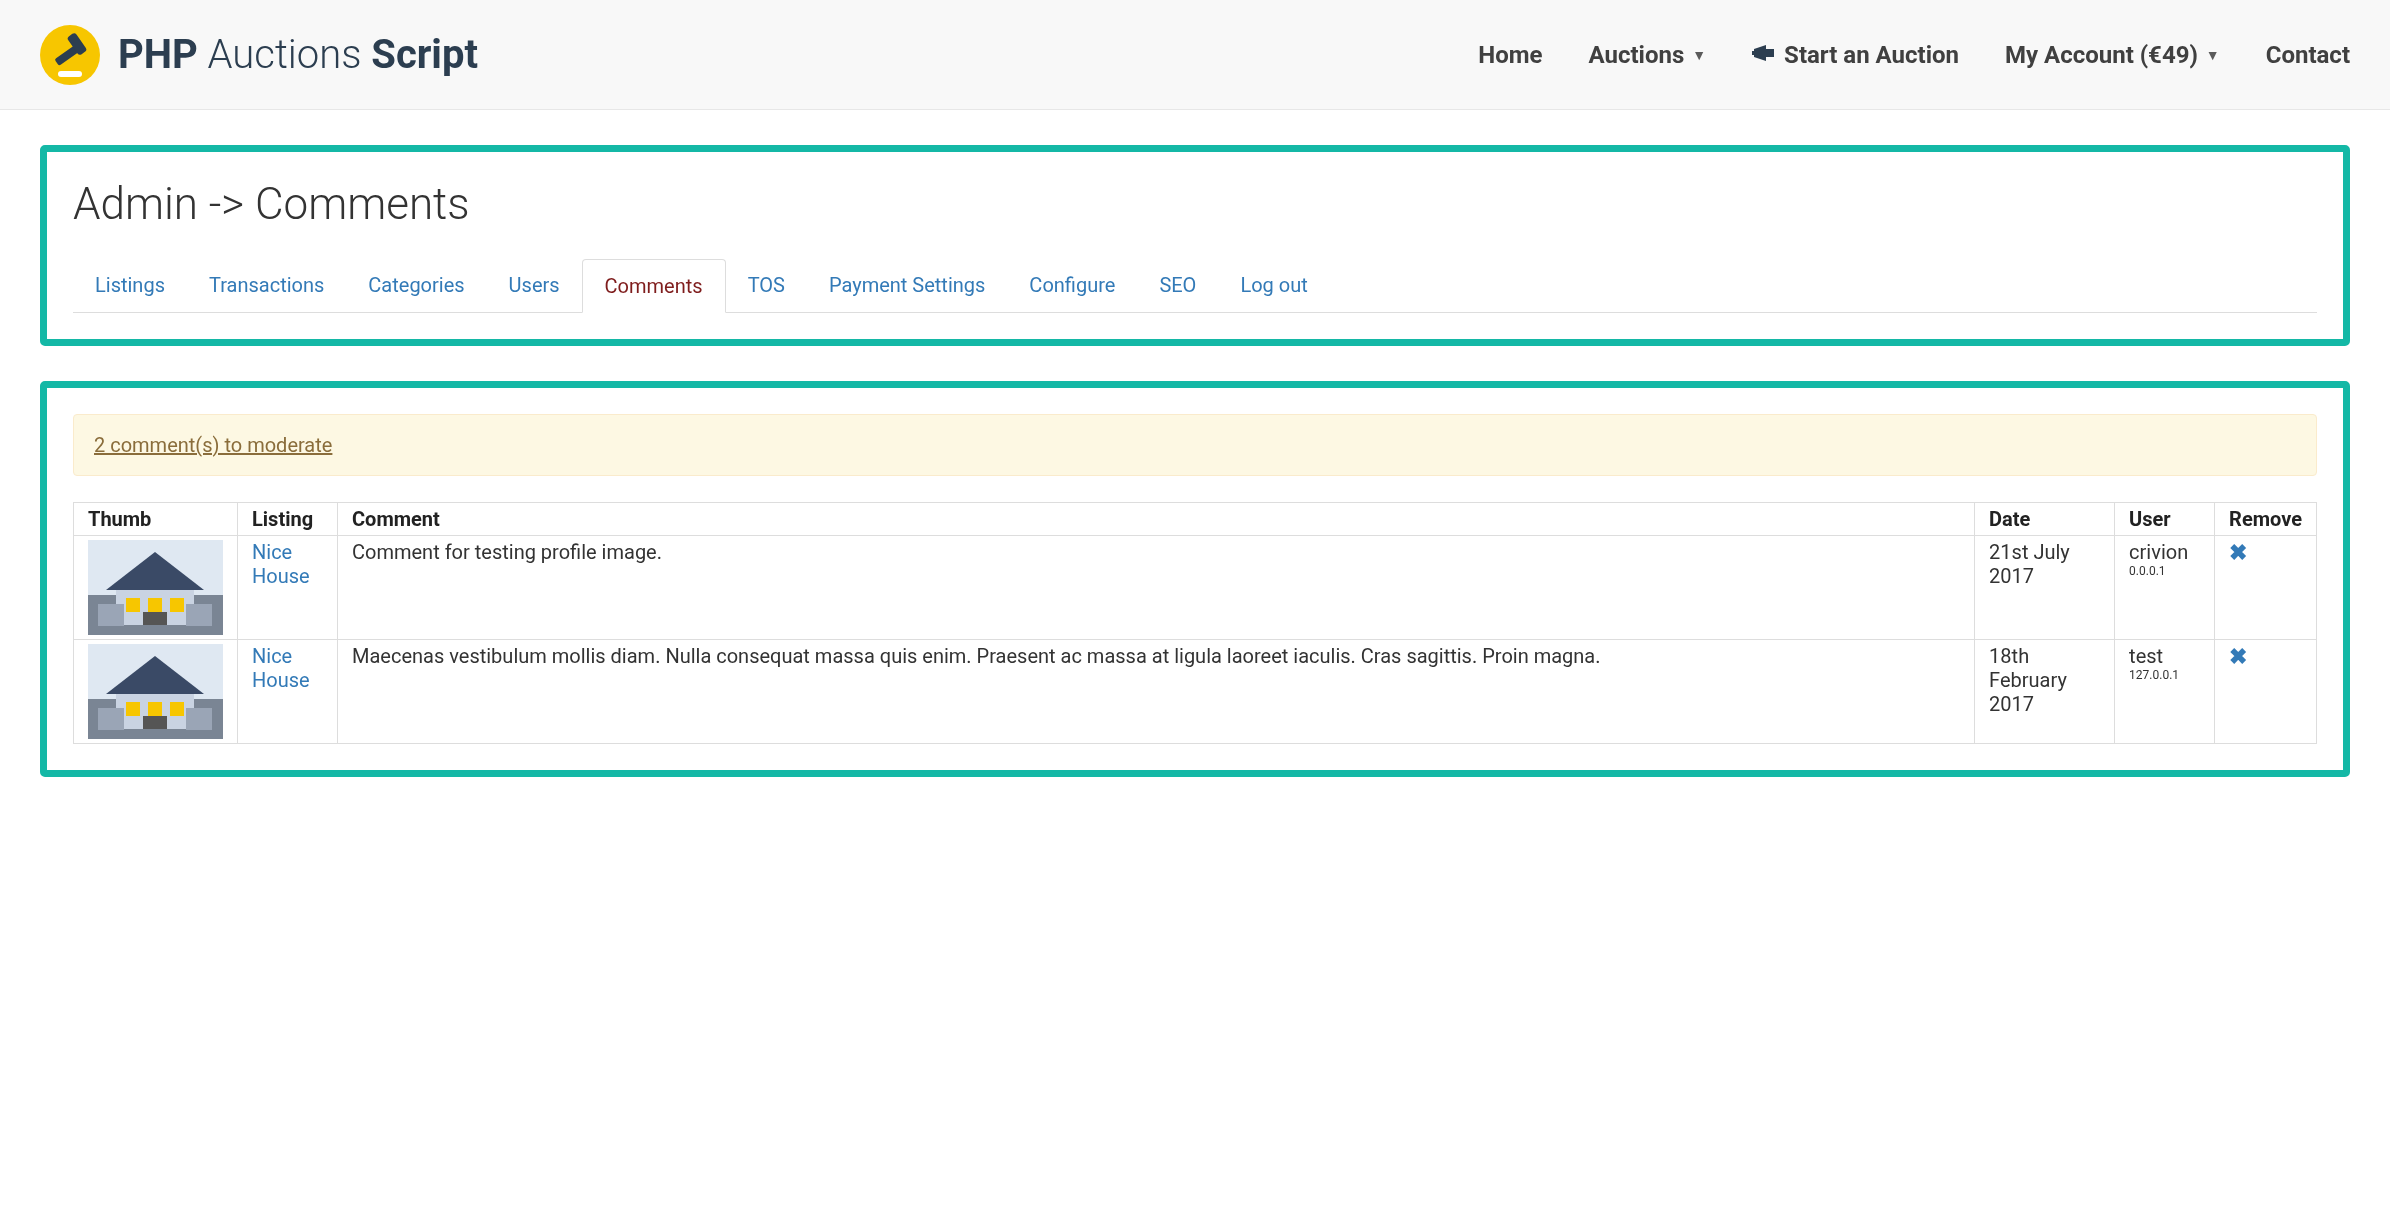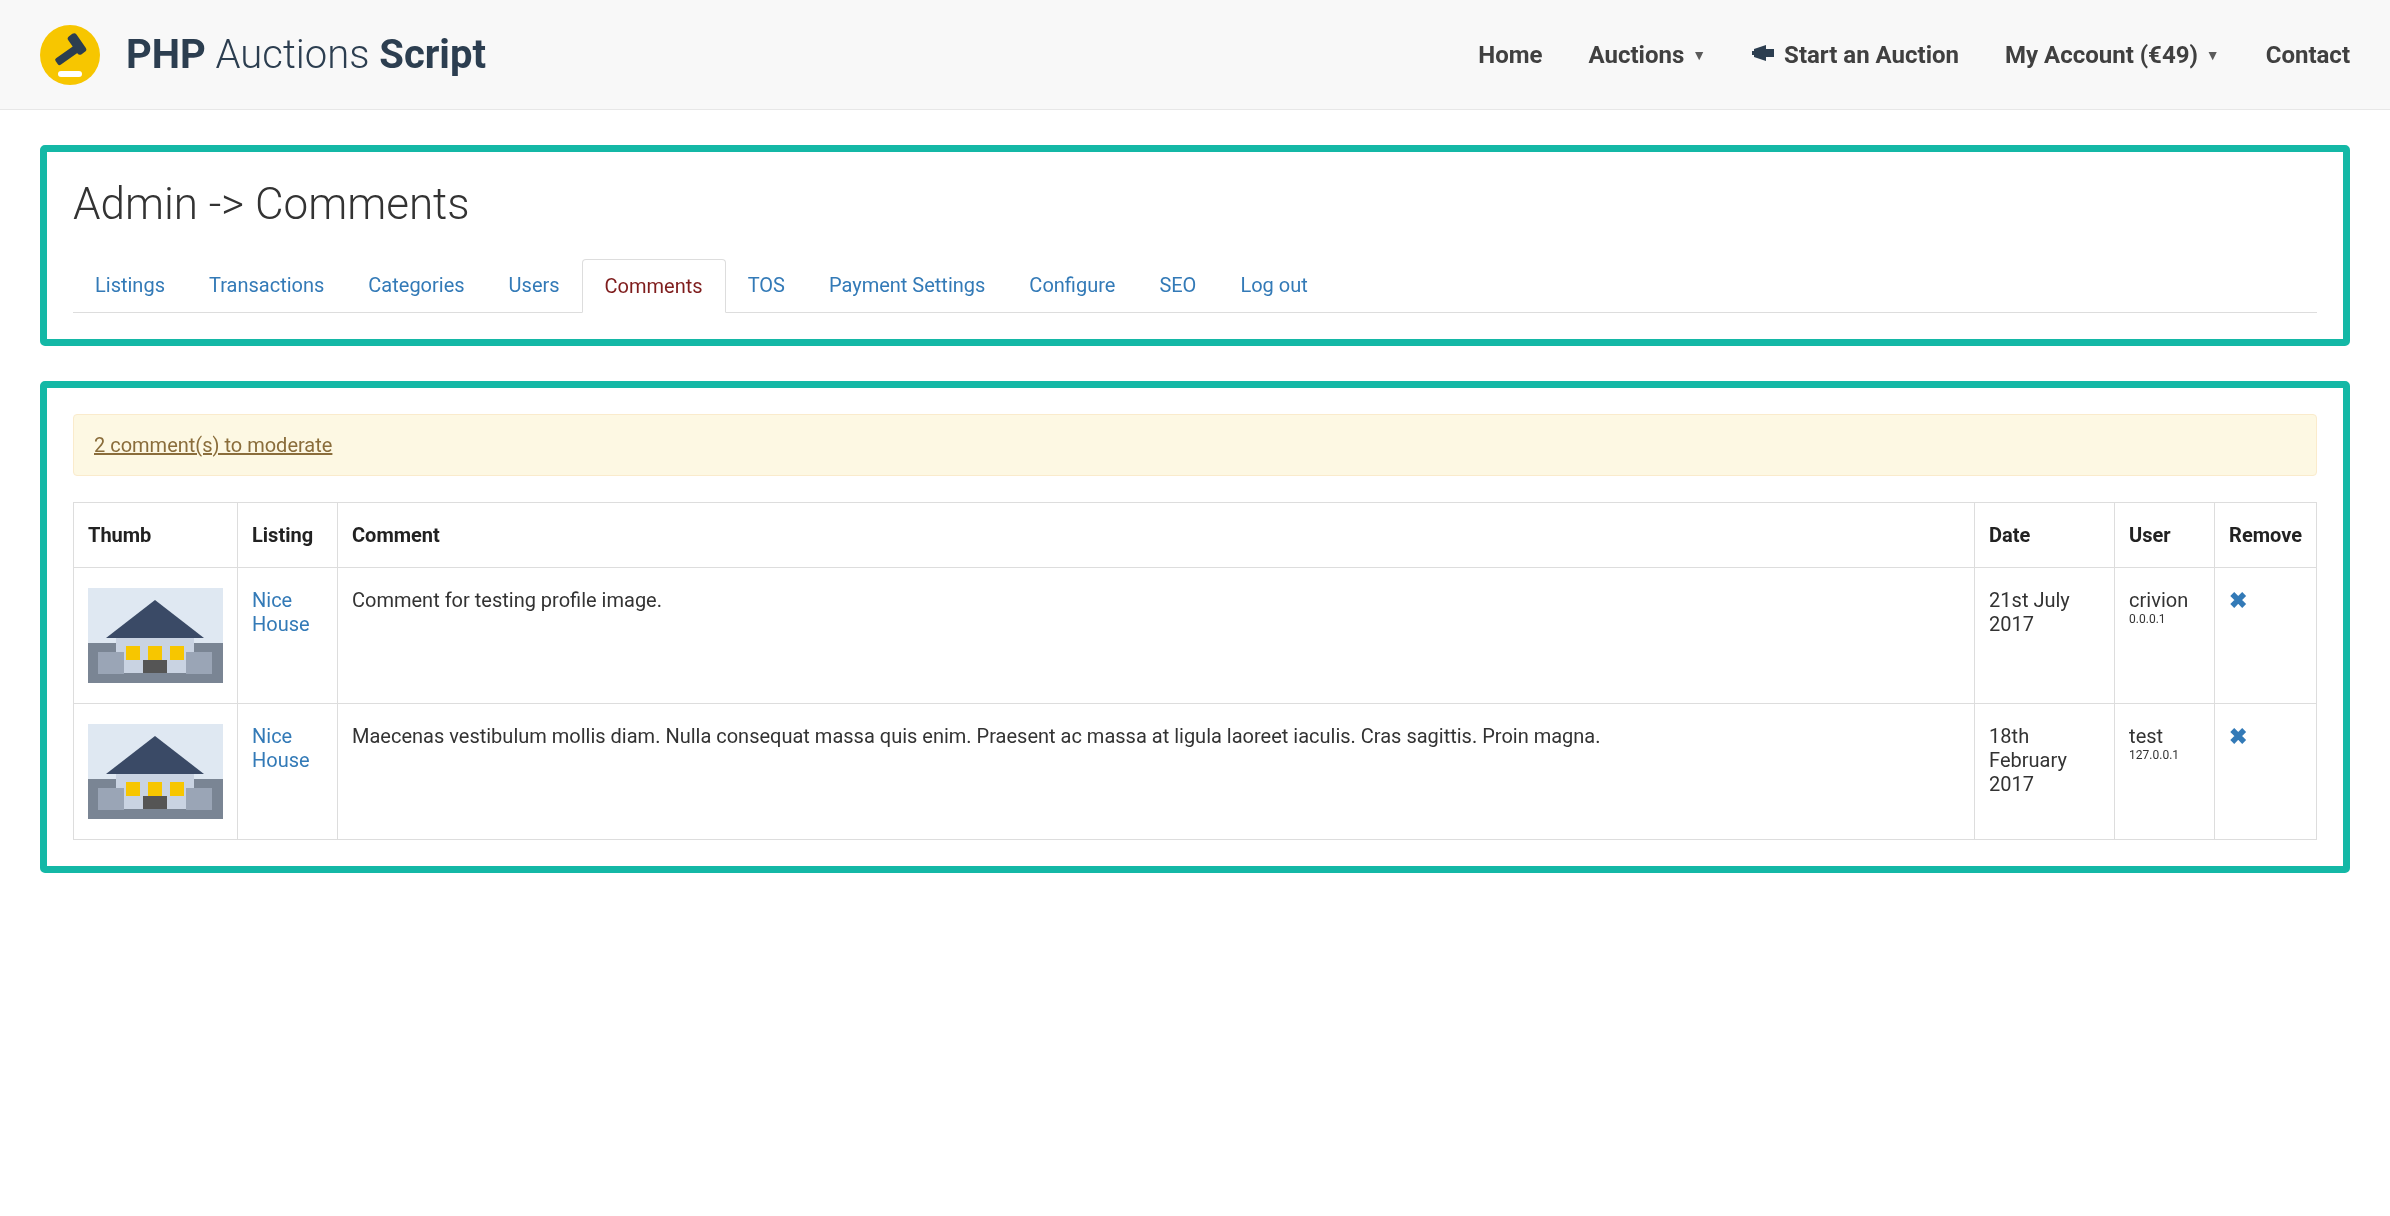--- a/index.html
+++ b/index.html
@@ -1,20 +1,20 @@
 <!DOCTYPE html>
 <html><head>
 <meta charset="utf-8">
 <style>
 * { margin: 0; padding: 0; box-sizing: border-box; }
 body { font-family: -apple-system, BlinkMacSystemFont, "Segoe UI", Roboto, "Helvetica Neue", Arial, sans-serif; color: #333; background: #fff; }
 
 
 .navbar { background: #f8f8f8; border-bottom: 1px solid #e7e7e7; padding: 0 40px; display: flex; align-items: center; justify-content: space-between; height: 110px; }
-.brand { display: flex; align-items: center; gap: 26px; }
+.brand { display: flex; align-items: center; gap: 18px; }
 .brand-logo { width: 60px; height: 60px; }
 .brand-text { font-size: 40px; font-weight: 300; color: #2c3e50; }
 .brand-text .bold { font-weight: 700; }
 
 .nav-links { display: flex; align-items: center; gap: 46px; }
 .nav-link { color: #404040; font-size: 24px; font-weight: 700; cursor: pointer; text-decoration: none; display: inline-flex; align-items: center; gap: 8px; }
 .caret-down { font-size: 14px; opacity: .85; }
 
 
 .panel { margin: 35px 40px; border: 7px solid #14b8a6; border-radius: 5px; background: #fff; }
@@ -24,21 +24,21 @@
 
 .tabs { display: flex; border-bottom: 1px solid #ddd; list-style: none; position: relative; }
 .tab { padding: 14px 22px; font-size: 20px; color: #337ab7; cursor: pointer; position: relative; top: 1px; }
 .tab.active { color: #7f1d1d; background: #fff; border: 1px solid #ddd; border-bottom-color: #fff; border-radius: 4px 4px 0 0; cursor: default; }
 
 
 .alert { background: #fdf8e3; border: 1px solid #faebcc; color: #8a6d3b; padding: 18px 20px; border-radius: 4px; font-size: 20px; margin-bottom: 26px; text-decoration: underline; }
 
 
 .table { width: 100%; border-collapse: collapse; background: #fff; }
-.table th, .table td { border: 1px solid #ddd; padding: 20px 14px; text-align: left; vertical-align: top; font-size: 20px; }
+.table th, .table td { border: 1px solid #ddd; padding: 4px 14px; text-align: left; vertical-align: top; font-size: 20px; }
 .table th { font-weight: 700; color: #222; }
 .link { color: #337ab7; cursor: pointer; text-decoration: none; }
 .thumb-img { width: 135px; height: 95px; display: block; }
 .remove-x { color: #337ab7; font-weight: 700; font-size: 22px; cursor: pointer; }
 
 
 .thumb-cell { width: 160px; }
 .listing-cell { width: 100px; }
 .date-cell { width: 140px; }
 .user-cell { width: 100px; }

